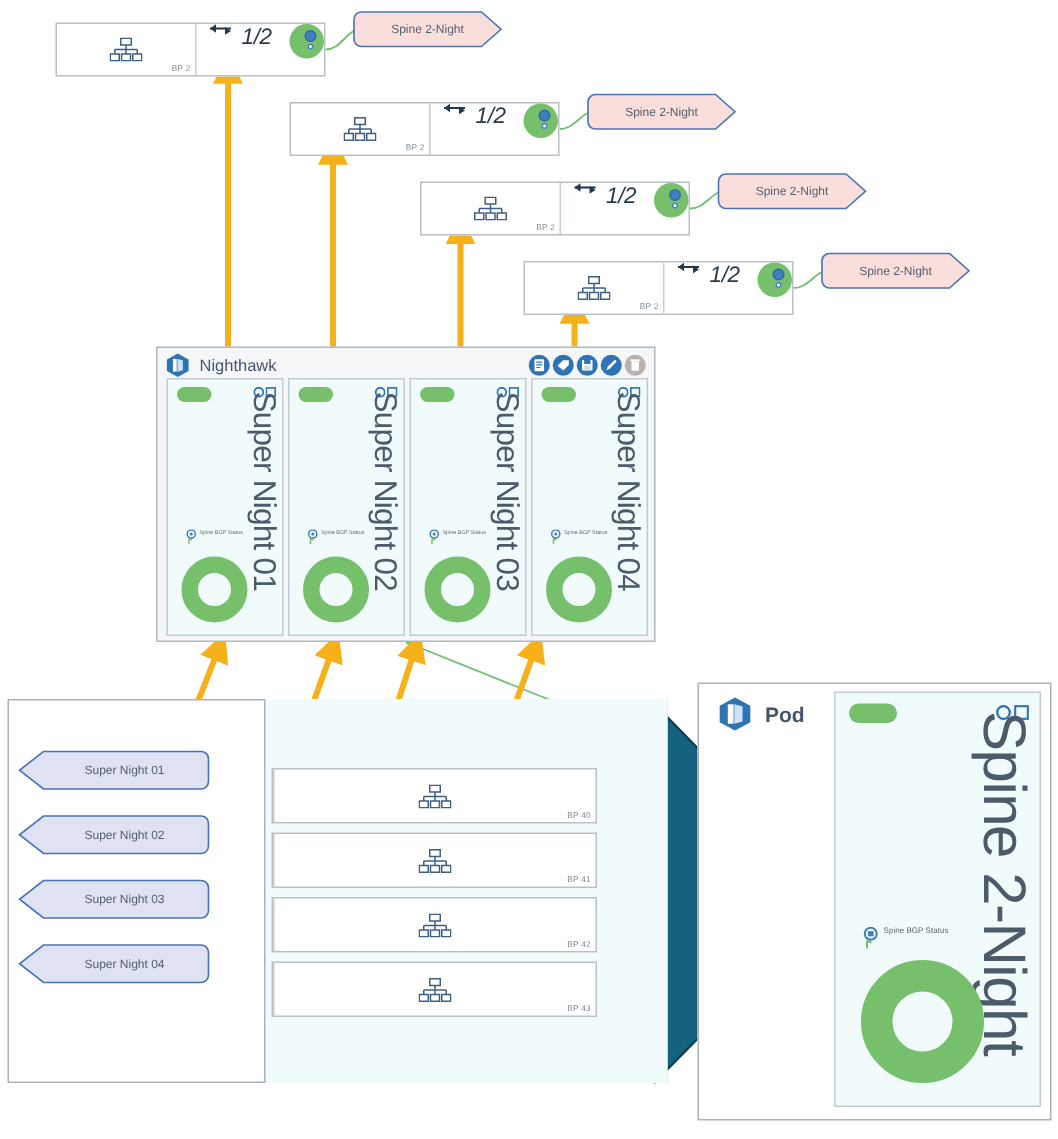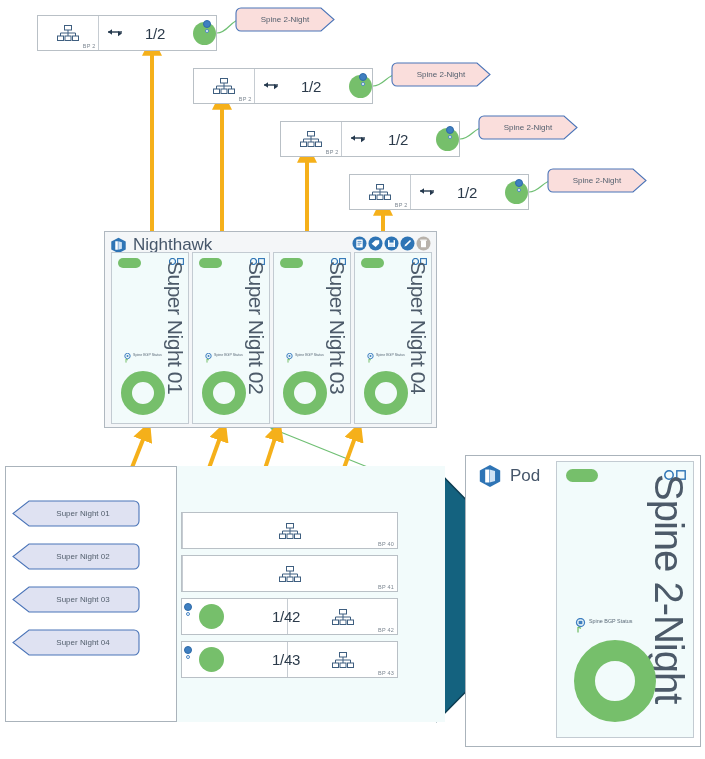--- a/index.html
+++ b/index.html
@@ -11,21 +11,21 @@
   }
   .layer{position:absolute;left:0;top:0;width:705px;height:759px;}
   svg.layer{pointer-events:none;}
 
   
   .devrow{position:absolute;display:flex;align-items:stretch;
     border:1px solid #b9c0c6;background:#fff;box-sizing:border-box;}
   .cell-sw{position:relative;box-sizing:border-box;display:flex;
     align-items:center;justify-content:center;}
   .cell-if{position:relative;box-sizing:border-box;display:flex;
-    align-items:center;gap:22px;padding-left:8px;}
+    gap:6px;padding-left:8px;font-style:italic;}
   .vline{width:1px;background:#c6ccd2;}
   .bp-tag{position:absolute;right:3px;bottom:1px;font-size:5.5px;
     color:#7d8792;letter-spacing:.2px;white-space:nowrap;}
   .if-label{font-size:15px;color:#2b3a4a;font-weight:400;letter-spacing:-.3px;}
   .green-dot{border-radius:50%;background:#76bf6b;flex:none;}
   .mini-icons{position:absolute;display:flex;flex-direction:column;
     align-items:center;gap:1px;}
   .mi-a{width:8px;height:8px;border-radius:50%;background:#3f7fc1;
     border:1px solid #2e6aa8;box-sizing:border-box;}
   .mi-b{width:4px;height:4px;border-radius:50%;border:1px solid #4a86c5;
@@ -36,21 +36,21 @@
     justify-content:center;font-size:8px;color:#54606e;
     box-sizing:border-box;white-space:nowrap;}
   .callout span{position:relative;z-index:2;}
   .callout .shape{position:absolute;left:0;top:0;width:100%;height:100%;z-index:1;}
 
   
   #nighthawk-panel{position:absolute;left:104px;top:231px;width:333px;height:197px;
     background:#f4f6f8;border:1px solid #b0b8c0;box-sizing:border-box;}
   .panel-title{display:flex;align-items:center;gap:6px;padding:3px 0 0 5px;}
   .hexicon{width:17px;height:17px;flex:none;}
-  .panel-title .ttl{font-size:17px;color:#46566a;}
+  .panel-title .ttl{font-size:11px;color:#46566a;}
   .toolbar{position:absolute;right:5px;top:4px;display:flex;gap:1px;}
   .tb{width:15px;height:15px;border-radius:50%;display:flex;
     align-items:center;justify-content:center;}
   .tb svg{display:block;}
 
   .cards{position:absolute;left:6px;top:20px;display:flex;gap:3px;}
   .ncard{width:78px;height:172px;background:#f2fbfb;border:1px solid #c3cbd2;
     box-sizing:border-box;position:relative;}
   .pill{position:absolute;left:6px;top:5px;width:23px;height:10px;
     border-radius:6px;background:#76bf6b;}
@@ -476,64 +476,38 @@
       <line x1="18.5" y1="8" x2="18.5" y2="11" stroke="#3f5f80"></line>
       <rect x="0.5" y="11" width="6" height="4.5" fill="#fff" stroke="#3f5f80"></rect>
       <rect x="8" y="11" width="6" height="4.5" fill="#fff" stroke="#3f5f80"></rect>
       <rect x="15.5" y="11" width="6" height="4.5" fill="#fff" stroke="#3f5f80"></rect>
     </svg>
     <div class="bp-tag">BP 41</div>
   </div>
 </div>
 
 <div class="devrow" style="left:181px;top:598px;width:217px;height:37px;">
-  <div class="cell-if" style="width:105px;">
-    <span class="mini-icons" style="left:2px;top:4px;">
-      <span class="mi-a"></span>
-      <span class="mi-b"></span>
-    </span>
-    <span class="green-dot" style="width:25px;height:25px;margin-left:9px;"></span>
-    <svg width="16" height="8" viewBox="0 0 16 8" style="margin-left:4px;">
-      <line x1="1" y1="3" x2="15" y2="3" stroke="#24384d" stroke-width="1.4"></line>
-      <path d="M5,0.2 L1,3 L5,5.8" fill="#24384d"></path>
-      <path d="M11,2 L15,4.6 L11,7.2" fill="#24384d"></path>
-    </svg>
-    <span class="if-label">1/42</span>
-  </div>
   <div class="vline"></div>
   <div class="cell-sw" style="flex:1;">
     <svg width="22" height="16" viewBox="0 0 22 16">
       <rect x="7.5" y="0.5" width="7" height="4.5" fill="#fff" stroke="#3f5f80"></rect>
       <line x1="11" y1="5" x2="11" y2="8" stroke="#3f5f80"></line>
       <line x1="3.5" y1="8" x2="18.5" y2="8" stroke="#3f5f80"></line>
       <line x1="3.5" y1="8" x2="3.5" y2="11" stroke="#3f5f80"></line>
       <line x1="11" y1="8" x2="11" y2="11" stroke="#3f5f80"></line>
       <line x1="18.5" y1="8" x2="18.5" y2="11" stroke="#3f5f80"></line>
       <rect x="0.5" y="11" width="6" height="4.5" fill="#fff" stroke="#3f5f80"></rect>
       <rect x="8" y="11" width="6" height="4.5" fill="#fff" stroke="#3f5f80"></rect>
       <rect x="15.5" y="11" width="6" height="4.5" fill="#fff" stroke="#3f5f80"></rect>
     </svg>
     <div class="bp-tag">BP 42</div>
   </div>
 </div>
 
 <div class="devrow" style="left:181px;top:641px;width:217px;height:37px;">
-  <div class="cell-if" style="width:105px;">
-    <span class="mini-icons" style="left:2px;top:4px;">
-      <span class="mi-a"></span>
-      <span class="mi-b"></span>
-    </span>
-    <span class="green-dot" style="width:25px;height:25px;margin-left:9px;"></span>
-    <svg width="16" height="8" viewBox="0 0 16 8" style="margin-left:4px;">
-      <line x1="1" y1="3" x2="15" y2="3" stroke="#24384d" stroke-width="1.4"></line>
-      <path d="M5,0.2 L1,3 L5,5.8" fill="#24384d"></path>
-      <path d="M11,2 L15,4.6 L11,7.2" fill="#24384d"></path>
-    </svg>
-    <span class="if-label">1/43</span>
-  </div>
   <div class="vline"></div>
   <div class="cell-sw" style="flex:1;">
     <svg width="22" height="16" viewBox="0 0 22 16">
       <rect x="7.5" y="0.5" width="7" height="4.5" fill="#fff" stroke="#3f5f80"></rect>
       <line x1="11" y1="5" x2="11" y2="8" stroke="#3f5f80"></line>
       <line x1="3.5" y1="8" x2="18.5" y2="8" stroke="#3f5f80"></line>
       <line x1="3.5" y1="8" x2="3.5" y2="11" stroke="#3f5f80"></line>
       <line x1="11" y1="8" x2="11" y2="11" stroke="#3f5f80"></line>
       <line x1="18.5" y1="8" x2="18.5" y2="11" stroke="#3f5f80"></line>
       <rect x="0.5" y="11" width="6" height="4.5" fill="#fff" stroke="#3f5f80"></rect>
@@ -544,21 +518,21 @@
   </div>
 </div>
 
 <div id="pod-panel">
   <div class="panel-title" style="padding:8px 0 0 12px;gap:8px;">
     <svg class="hexicon" viewBox="0 0 20 20" style="width:24px;height:24px;">
       <polygon points="10,0.8 18.5,5.4 18.5,14.6 10,19.2 1.5,14.6 1.5,5.4" fill="#2e74b5"></polygon>
       <rect x="6" y="4.6" width="3.2" height="10.8" fill="#fff"></rect>
       <path d="M9.6,4.6 L14.2,5.8 L14.2,14.2 L9.6,15.4 Z" fill="#cfe2f5"></path>
     </svg>
-    <span class="ttl" style="font-size:17px;">Pod</span>
+    <span class="ttl" style="font-size:14px;font-weight:bold;">Pod</span>
   </div>
 </div>
 
 <div id="pod-card">
   <span class="pill"></span>
   <span class="card-ic" style="right:7px;top:8px;gap:2px;">
     <svg width="10" height="10" viewBox="0 0 10 10">
       <circle cx="5" cy="5" r="4.2" fill="none" stroke="#2e74b5" stroke-width="1.5"></circle>
     </svg>
     <svg width="10" height="10" viewBox="0 0 10 10">

